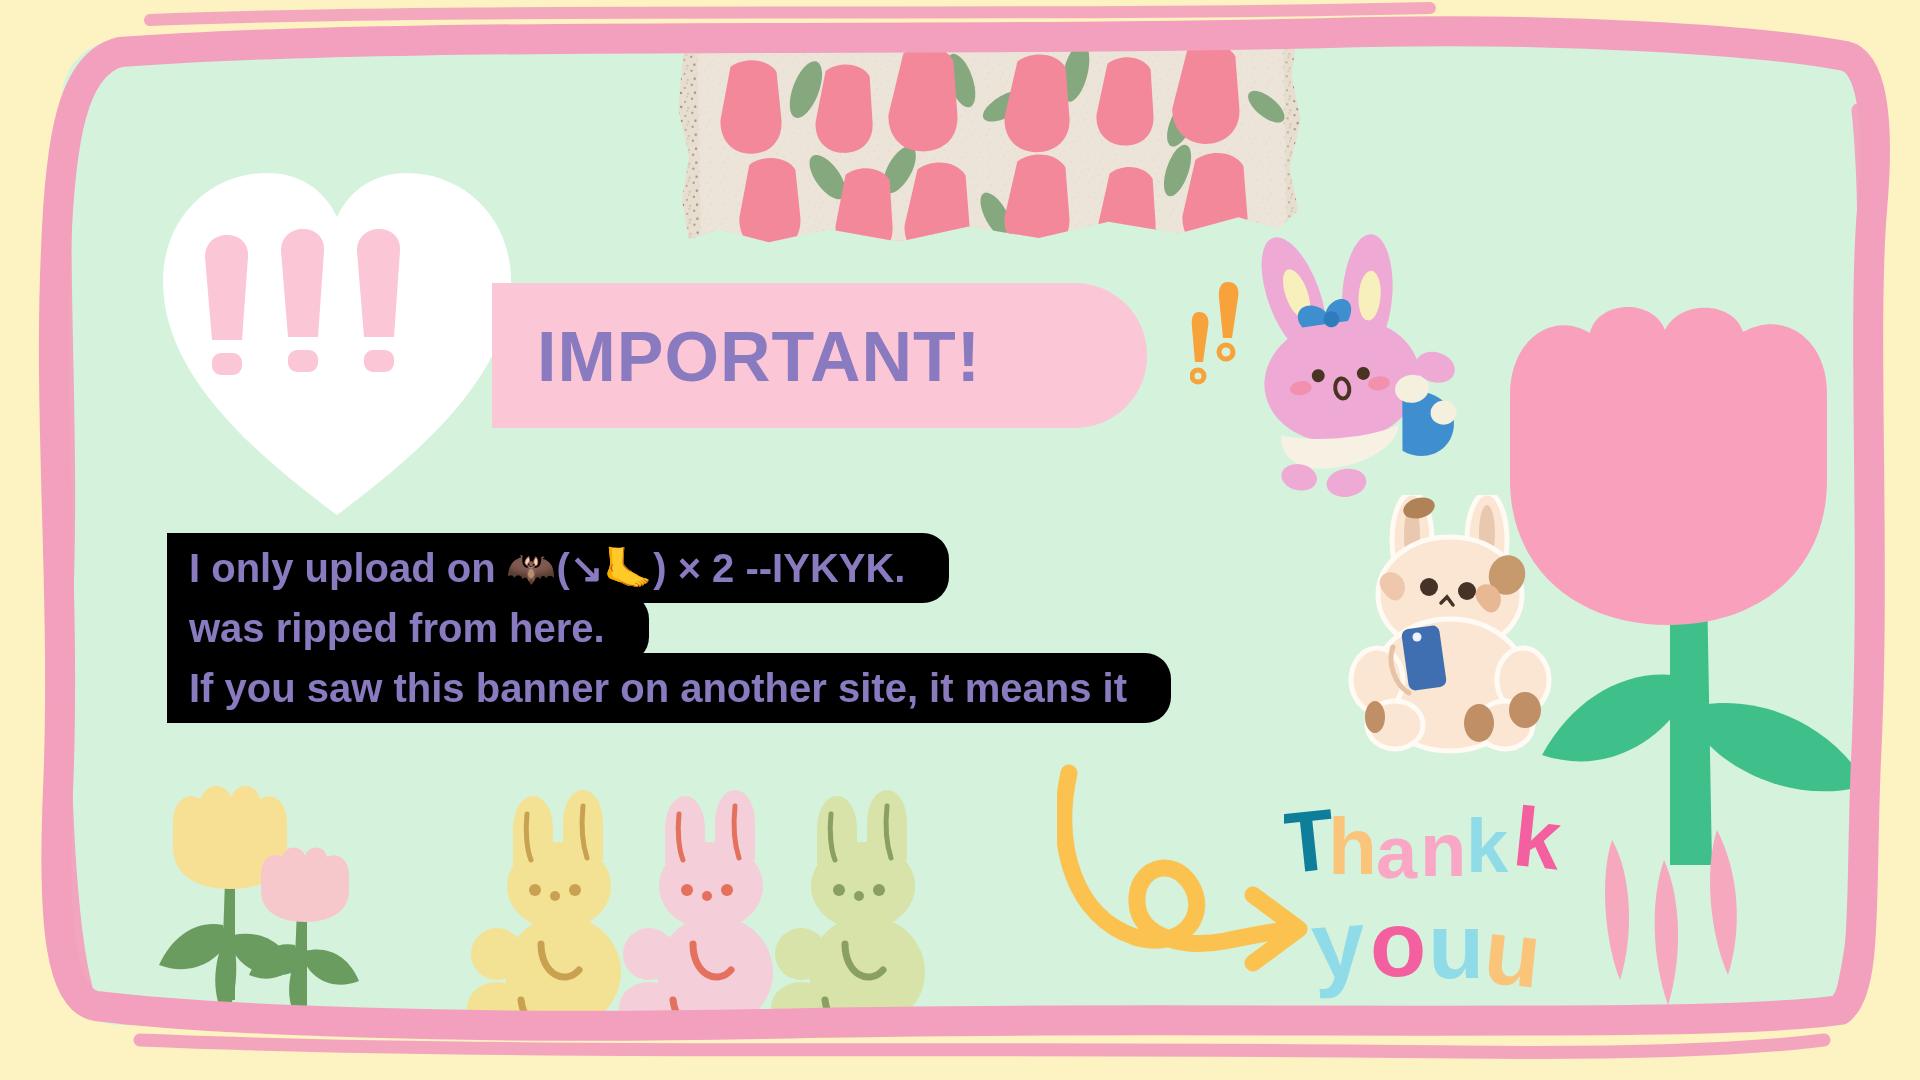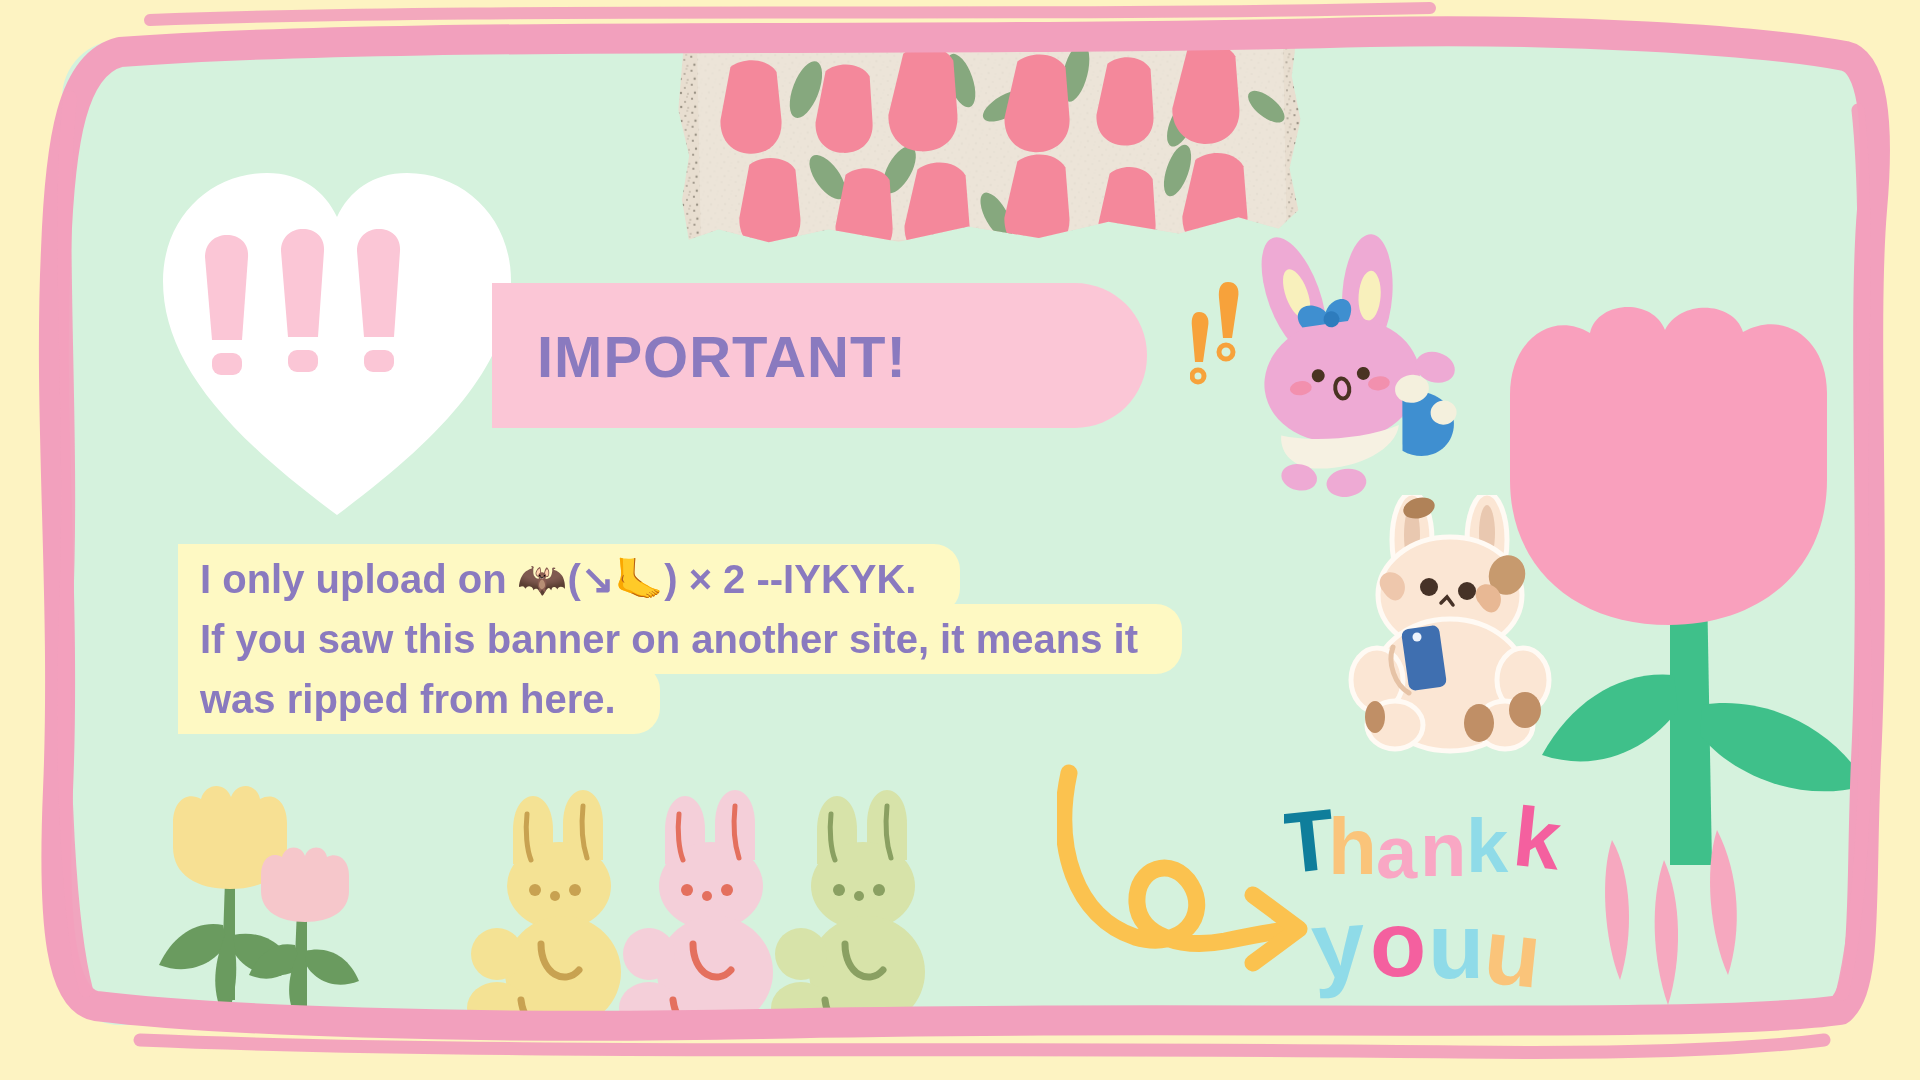--- a/index.html
+++ b/index.html
@@ -26,31 +26,31 @@
   
   .heart{position:absolute;left:95px;top:125px;width:360px;height:355px;}
 
   
   .important-band{
     position:absolute;left:430px;top:243px;width:655px;height:145px;
     background:#fbc6d6;border-radius:0 72px 72px 0;
   }
   .important-text{
     position:absolute;left:475px;top:258px;width:640px;height:118px;
-    color:#8a7abf;font-size:58px;font-weight:bold;letter-spacing:1px;
+    color:#8a7abf;font-size:70px;font-weight:bold;letter-spacing:1px;
     line-height:118px;white-space:nowrap;
   }
 
   
   .msg{position:absolute;left:100px;top:488px;width:1090px;}
   .msg-line{
-    display:inline-block;background:#fef9c3;color:#8a7abf;
+    display:inline-block;background:#000000;color:#8a7abf;
     font-size:40px;font-weight:bold;line-height:60px;
     padding:5px 44px 5px 22px;border-radius:0 26px 26px 0;
-    margin:16px;white-space:nowrap;
+    margin:5px;white-space:nowrap;
   }
   .msg-row{height:60px;margin-bottom:0;}
   .msg-row.r1{margin-left:0;}
 
   
   .tulip-big{position:absolute;left:1440px;top:265px;width:370px;height:560px;}
   .bunny-pink{position:absolute;left:1150px;top:190px;width:265px;height:270px;}
   .bunny-cream{position:absolute;left:1285px;top:455px;width:215px;height:260px;}
   .excl{position:absolute;left:1128px;top:240px;width:70px;height:115px;}
   .arrow{position:absolute;left:995px;top:715px;width:300px;height:230px;}
@@ -212,22 +212,22 @@
           <rect x="207" y="185" width="30" height="22" rx="9"></rect>
         </g>
       </svg>
     </div>
 
     <div class="important-band"></div>
     <div class="important-text">IMPORTANT!</div>
 
     <div class="msg">
       <div class="msg-row r1"><span class="msg-line">I only upload on 🦇(↘🦶) × 2 --IYKYK.</span></div>
+      <div class="msg-row"><span class="msg-line">was ripped from here.</span></div>
       <div class="msg-row"><span class="msg-line">If you saw this banner on another site, it means it</span></div>
-      <div class="msg-row"><span class="msg-line">was ripped from here.</span></div>
     </div>
 
     <div class="tulips-small">
       <svg viewBox="0 0 240 250" width="240" height="250">
         <g>
           <path d="M68 95 L64 215 L78 215 L78 95 Z" fill="#6a9b5f"></path>
           <path d="M66 140 C40 135 16 150 2 180 C34 192 60 176 70 158 Z" fill="#6a9b5f"></path>
           <path d="M76 150 C104 144 128 158 140 186 C110 198 86 184 76 166 Z" fill="#6a9b5f"></path>
           <path d="M68 150 C54 185 56 212 68 234 C80 212 82 182 76 150 Z" fill="#6a9b5f"></path>
           <path d="M16 38 C16 16 30 6 44 14 C48 -2 68 -4 74 12 C80 -4 100 -2 103 14 C118 6 130 18 130 38 L130 62 C130 90 106 104 73 104 C40 104 16 90 16 62 Z" fill="#f7e093"></path>

